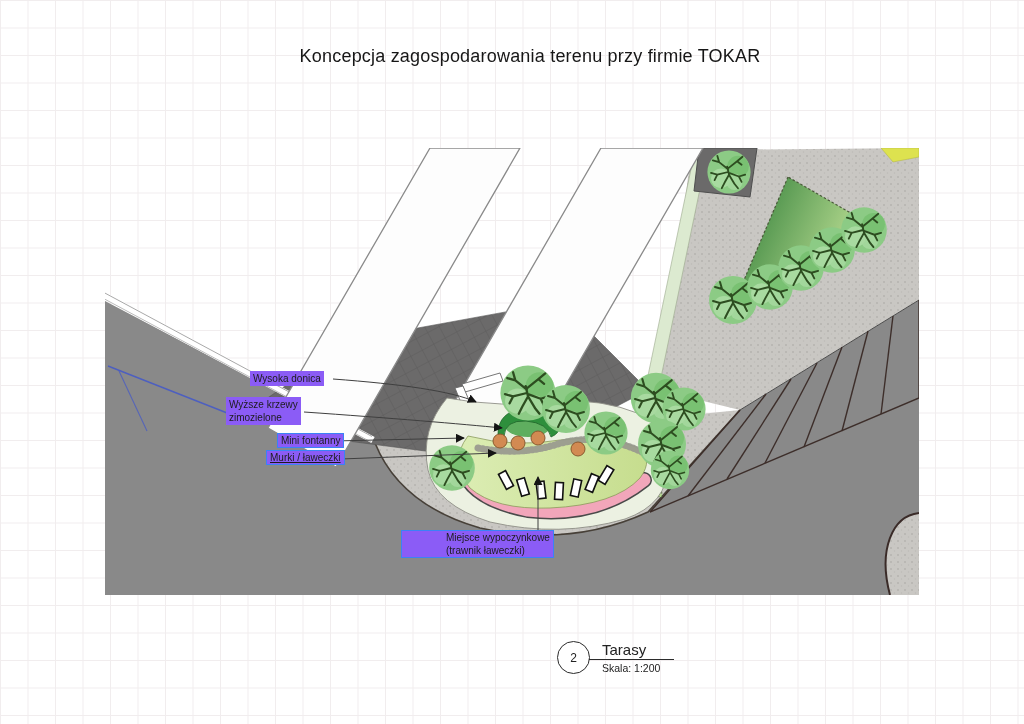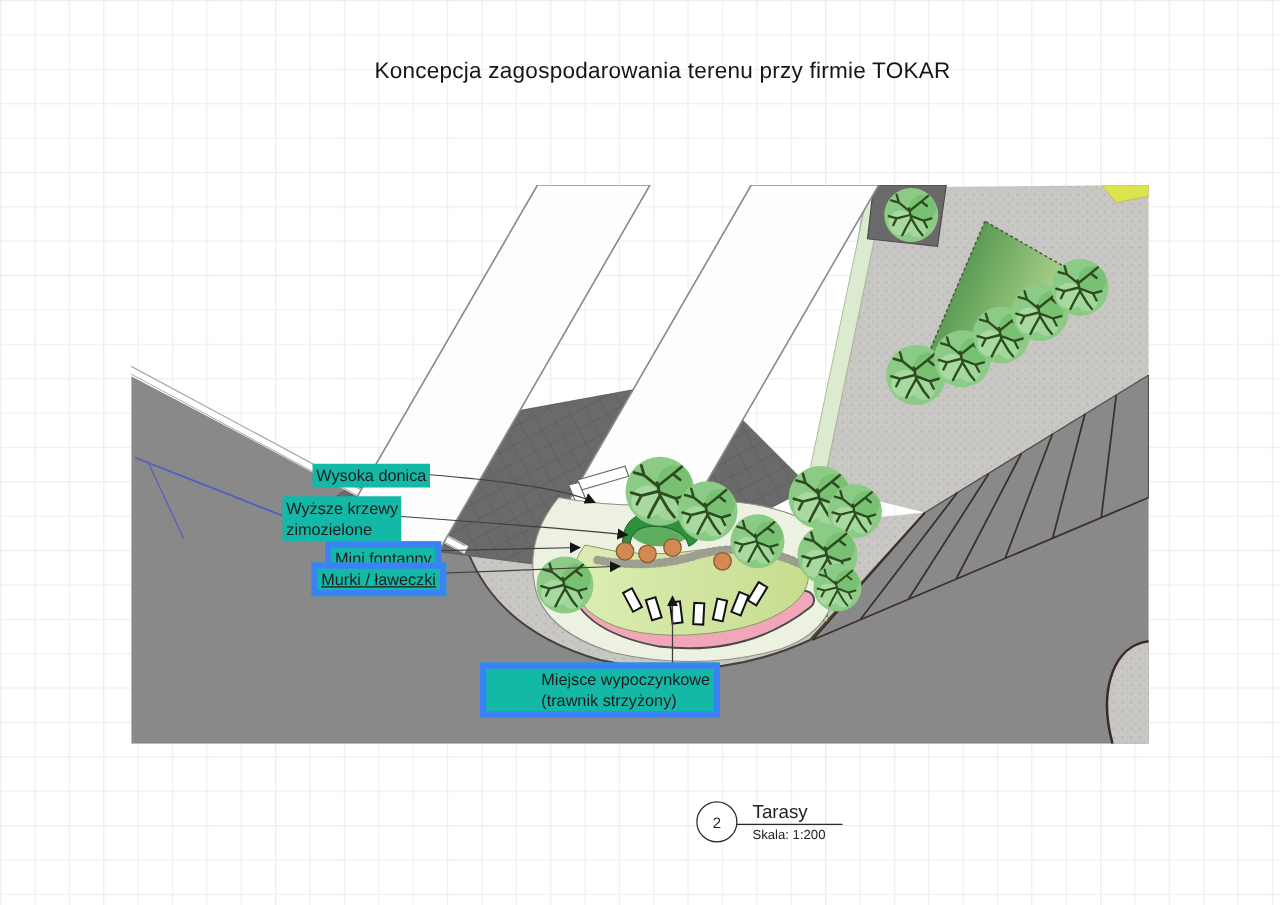--- a/index.html
+++ b/index.html
@@ -8,24 +8,24 @@
     background:#ffffff;
     font-family:"Liberation Sans", sans-serif;
   }
   .stage{position:absolute;left:0;top:0;width:1024px;height:568px;}
   svg{position:absolute;left:0;top:0;}
   .page-title{
     position:absolute;left:110px;top:46px;width:840px;text-align:center;
     font-size:18px;color:#161616;letter-spacing:0.2px;
   }
   .lbl{
-    position:absolute;background:#14b8a6;color:#1c1c1c;
-    font-size:13px;line-height:1.32;padding:1px 3px;white-space:nowrap;
-  }
-  .lbl.bordered{border:5px solid #3b82f6;padding:0 3px;}
+    position:absolute;background:#8b5cf6;color:#1c1c1c;
+    font-size:10px;line-height:1.32;padding:1px 3px;white-space:nowrap;
+  }
+  .lbl.bordered{border:1px solid #3b82f6;padding:0 3px;margin-left:17px;}
   .tb-circle{
     position:absolute;left:557px;top:641px;width:31px;height:31px;
     border:1.5px solid #2b2b2b;border-radius:50%;
     display:flex;align-items:center;justify-content:center;
     font-size:12px;color:#222;background:#fff;
   }
   .tb-line{position:absolute;left:589px;top:659px;width:85px;border-top:1.3px solid #2b2b2b;}
   .tb-name{position:absolute;left:602px;top:641px;font-size:15px;color:#222;}
   .tb-scale{position:absolute;left:602px;top:662px;font-size:10.5px;color:#222;}
 </style>
@@ -207,21 +207,21 @@
   <span>zimozielone</span>
 </div>
 <div class="lbl bordered" style="left:260px;top:433px;">
   <span>Mini fontanny</span>
 </div>
 <div class="lbl bordered" style="left:249px;top:450px;text-decoration:underline;">
   <span>Murki / ławeczki</span>
 </div>
 <div class="lbl bordered" style="left:384px;top:530px;padding-left:44px;">
   <span>Miejsce wypoczynkowe</span><br>
-  <span>(trawnik strzyżony)</span>
+  <span>(trawnik ławeczki)</span>
 </div>
 
 <div class="tb-circle">
   <span>2</span>
 </div>
 <div class="tb-name">Tarasy</div>
 <div class="tb-line"></div>
 <div class="tb-scale">Skala: 1:200</div>
 
 </div>

